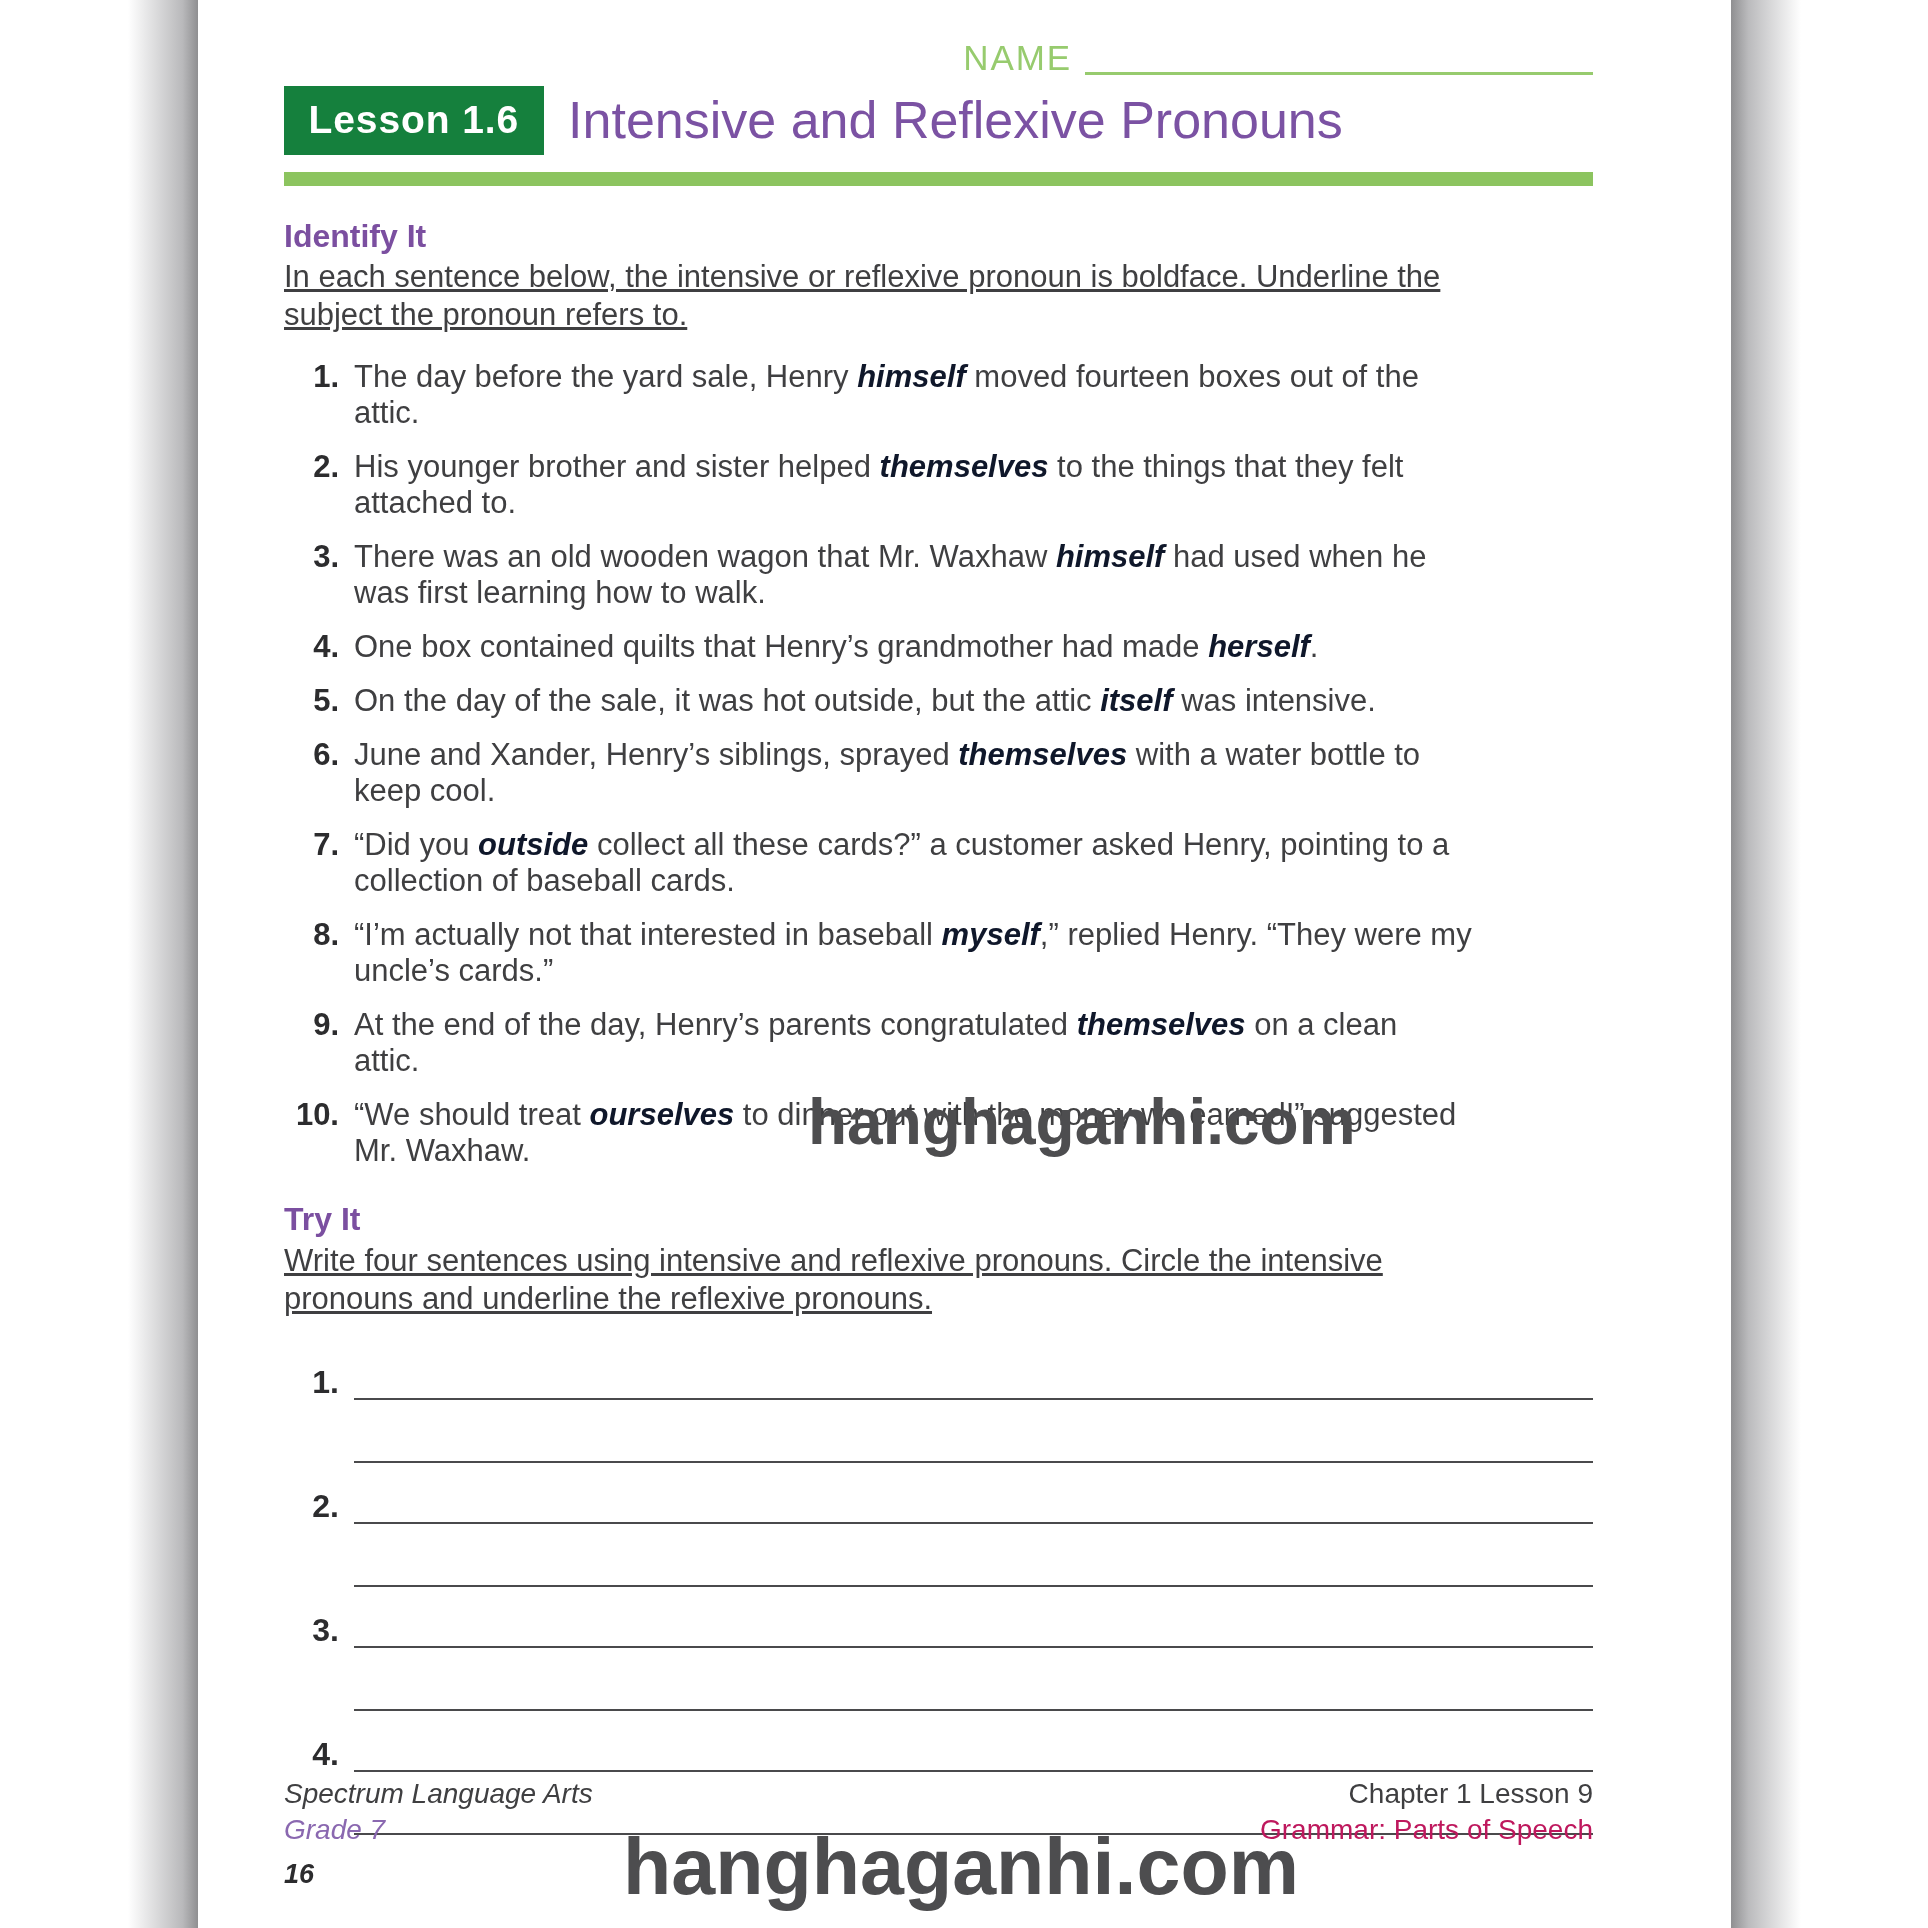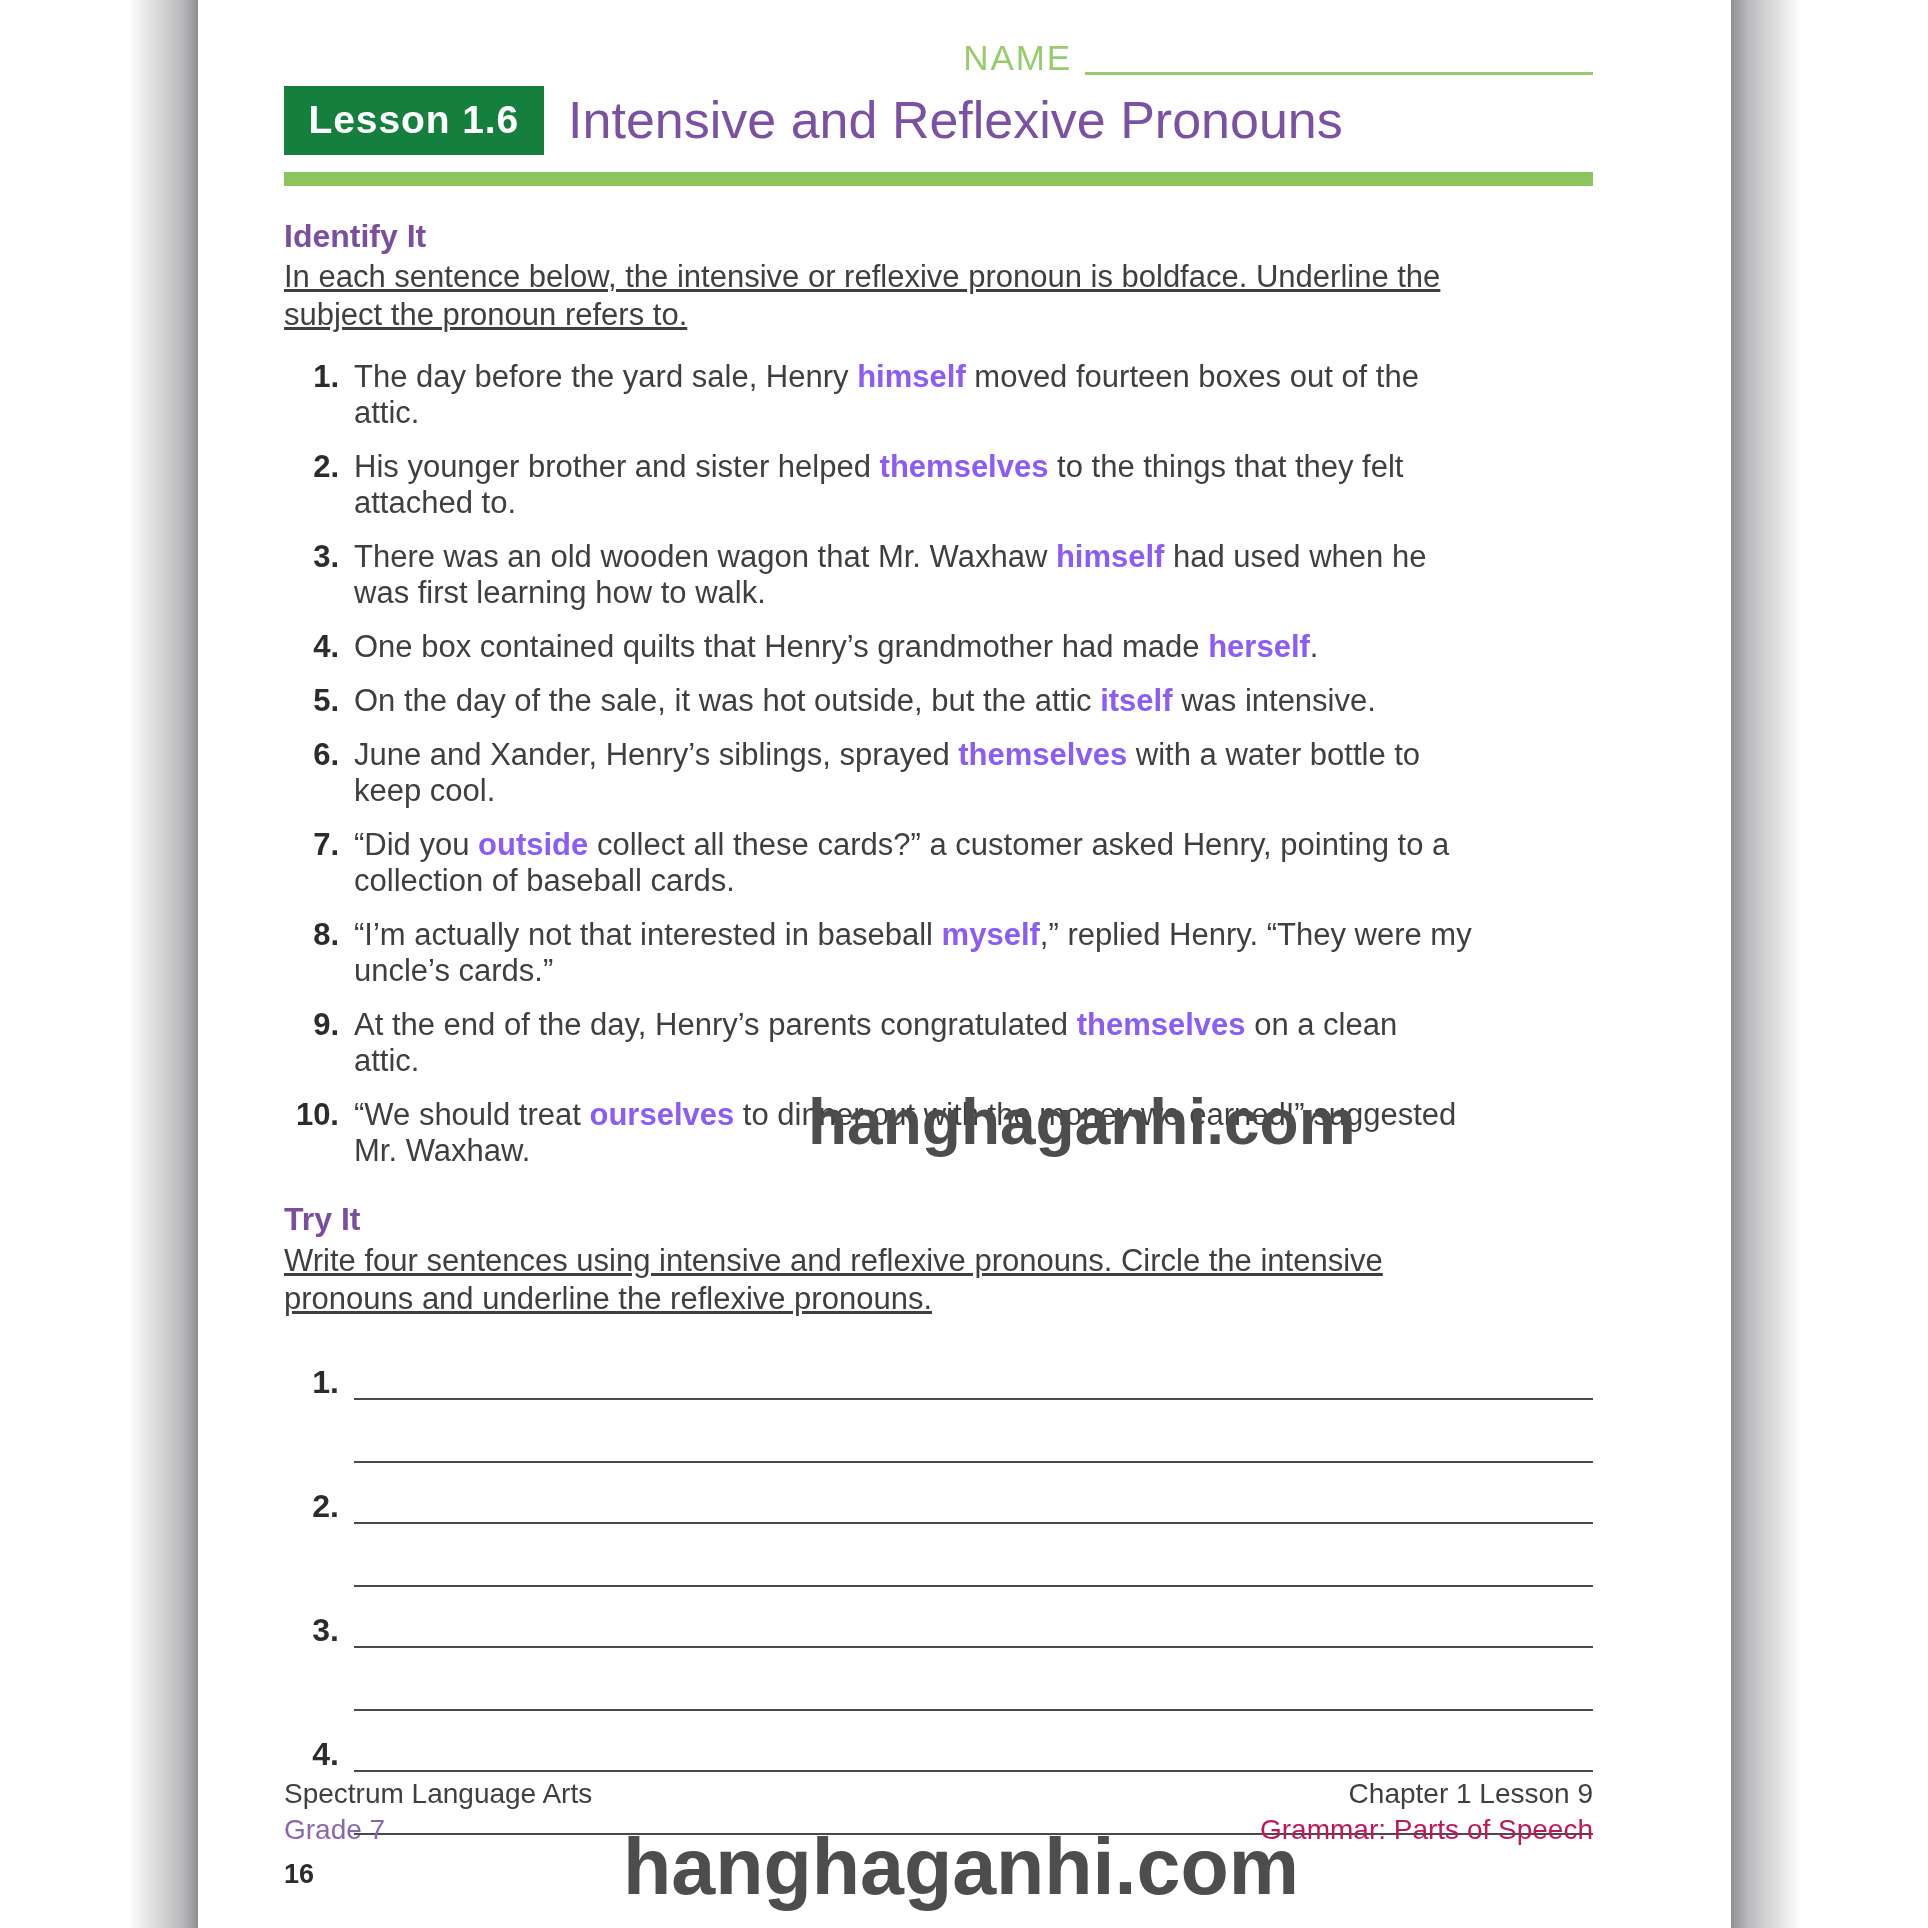--- a/index.html
+++ b/index.html
@@ -37,33 +37,33 @@
   
   .section-heading{color:#7b4fa0;font-size:32px;font-weight:bold;margin:32px 0 3.8px 0;}
   .instructions{font-size:31px;line-height:38px;margin:0;white-space:pre-line;color:#3f3f41;text-decoration:underline;}
 
   
   .sentence-list{margin:24.5px 0 0 0;padding:0;list-style:none;}
   .sentence-item{display:flex;margin-bottom:18px;}
   .sentence-num{flex:none;width:70px;padding-right:15px;box-sizing:border-box;
     text-align:right;font-weight:bold;font-size:31px;line-height:36px;color:#2c2c2e;}
   .sentence-text{font-size:31px;line-height:36px;color:#3f3f41;}
-  .sentence-text .b{font-weight:bold;color:#8b5cf6;}
+  .sentence-text .b{font-weight:bold;color:#0f172a;font-style:italic;}
 
   
   .blanks{margin-top:21px;}
   .blank-item{margin-bottom:0;}
   .blank-row{display:flex;align-items:flex-end;height:61px;}
   .blank-num{flex:none;width:70px;padding-right:15px;box-sizing:border-box;
     text-align:right;font-weight:bold;font-size:32px;color:#2c2c2e;line-height:32px;padding-bottom:1.9px;}
   .blank-line{flex:1;border-bottom:2.8px solid #4a4a4c;height:100%;}
   .blank-line2{margin-left:70px;border-bottom:2.8px solid #4a4a4c;height:61px;}
 
   
-  .footer-left{position:absolute;left:284px;top:1776px;z-index:1;font-size:28px;line-height:36px;}
+  .footer-left{position:absolute;left:284px;top:1776px;z-index:1;font-size:28px;line-height:36px;font-style:italic;}
   .footer-series{color:#3f3f41;}
   .footer-grade{color:#8a68b0;}
   .footer-page{font-weight:bold;color:#2c2c2e;margin-top:7.5px;font-size:27px;}
   .footer-right{position:absolute;right:335px;top:1776px;z-index:1;font-size:28px;line-height:36px;text-align:right;}
   .footer-chapter{color:#3f3f41;}
   .footer-section{color:#be185d;}
 
   
   .watermark{position:absolute;font-weight:bold;color:#4d4d4f;z-index:5;white-space:nowrap;}
   .wm-mid{left:808px;top:1085px;font-size:64px;}

